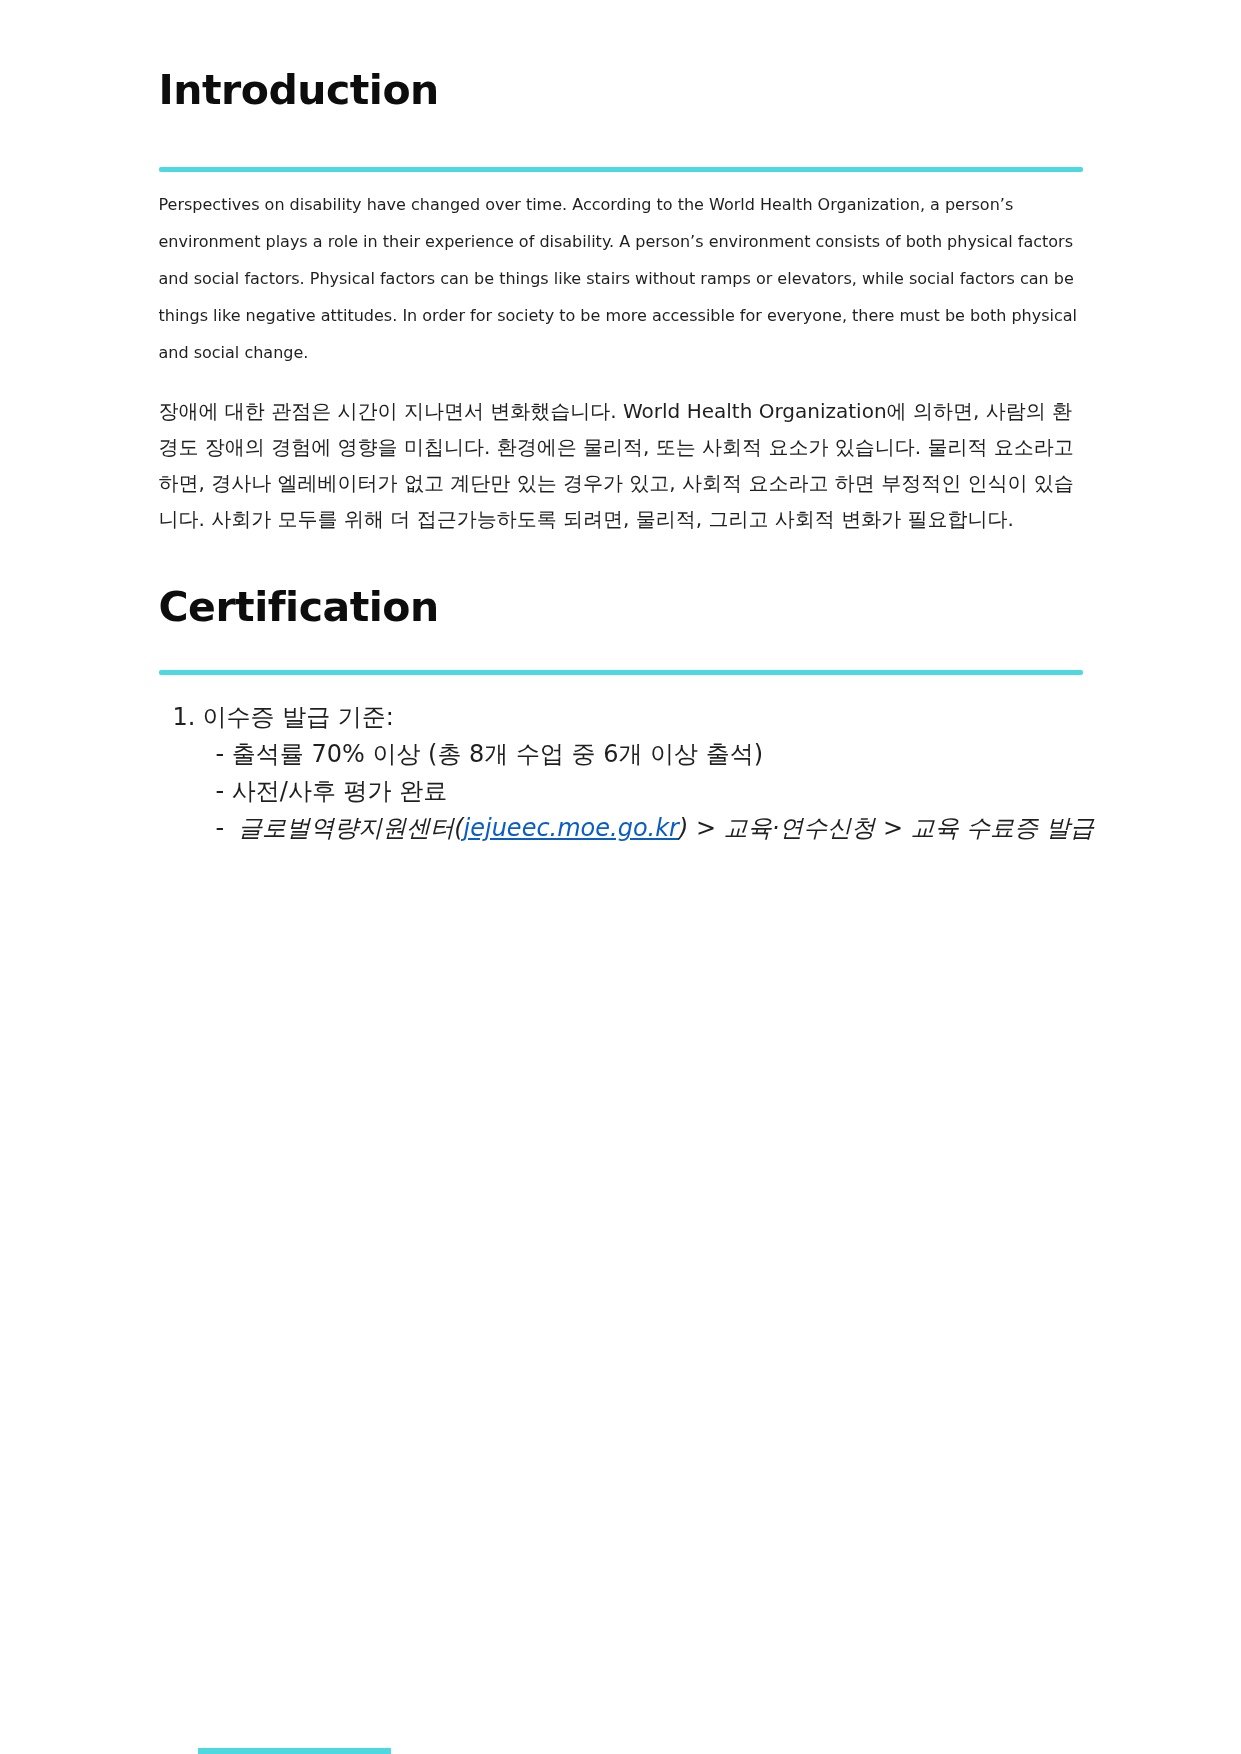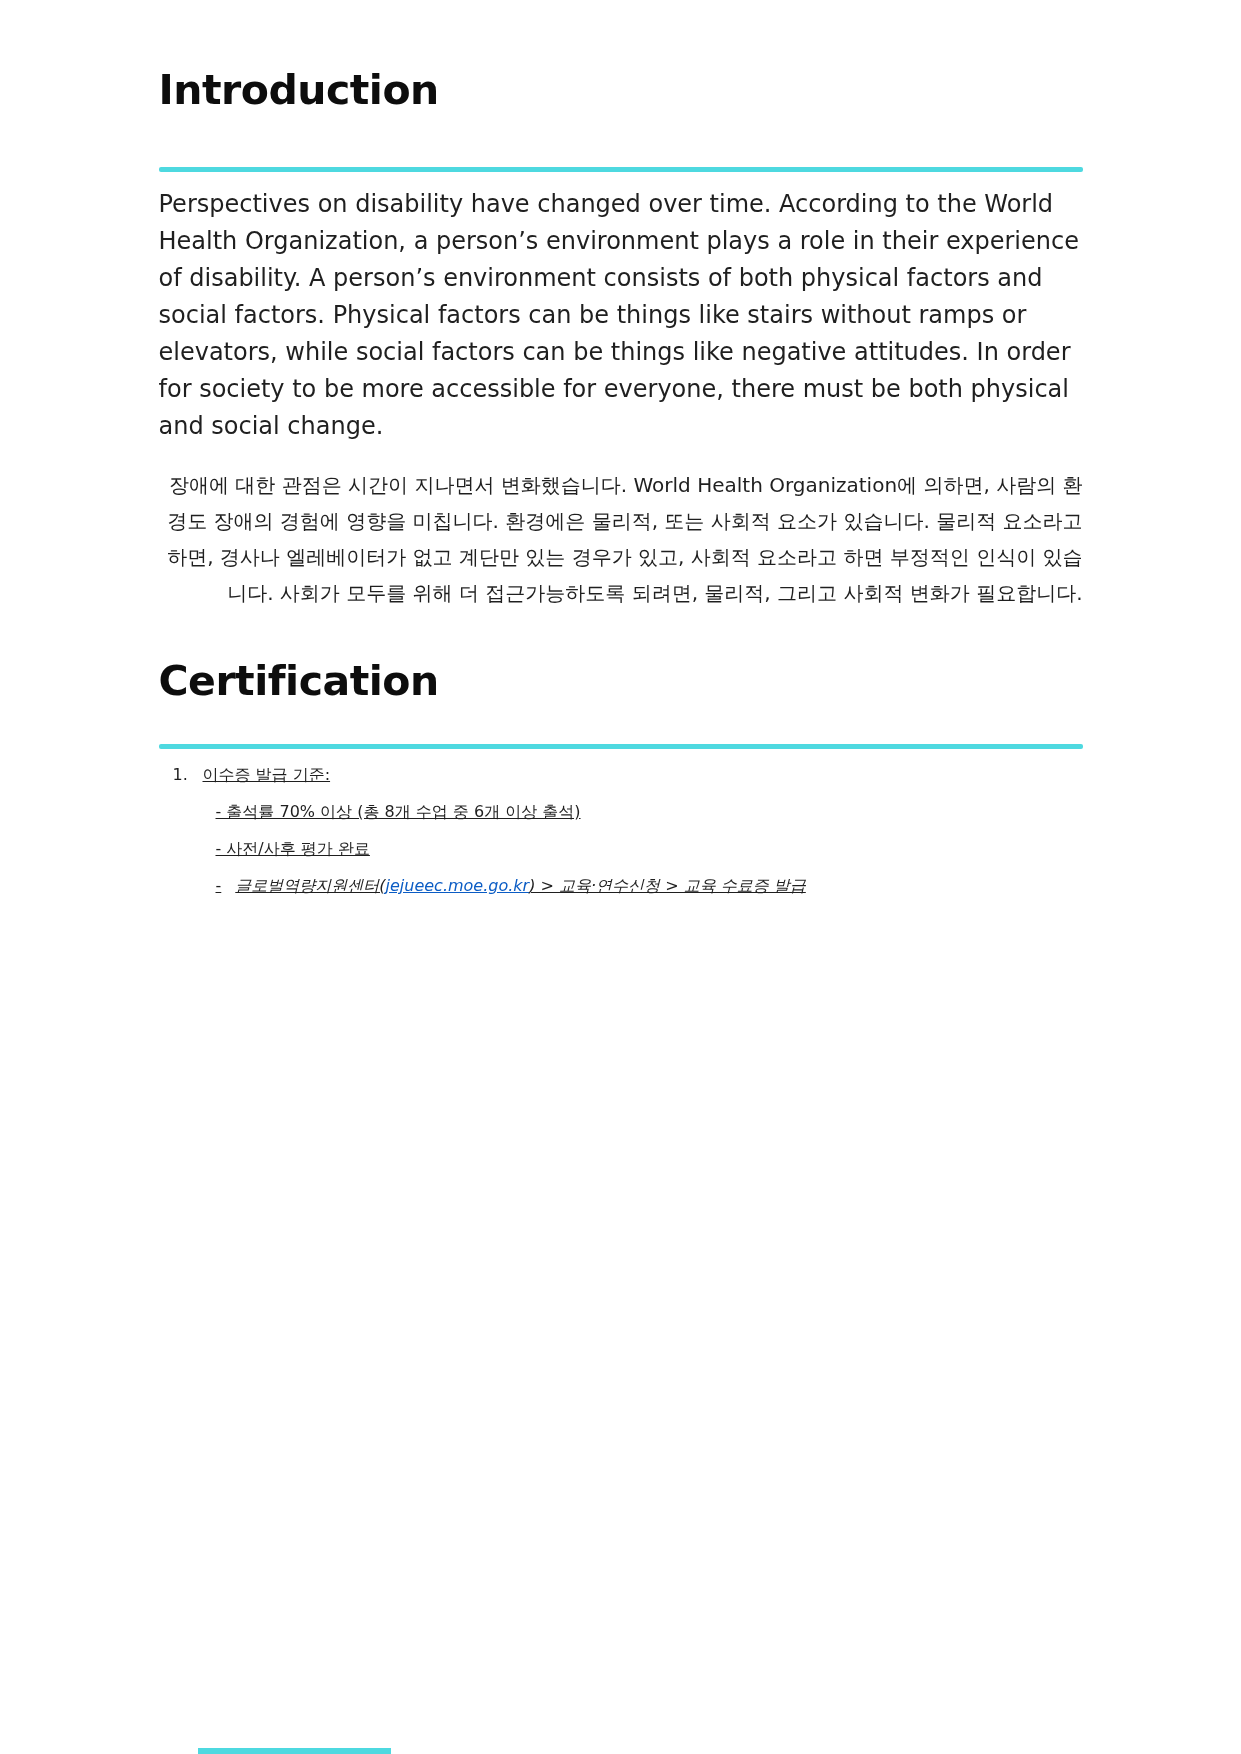--- a/index.html
+++ b/index.html
@@ -33,36 +33,34 @@
   h1.cert-heading  { margin-top: 46px; }
   .rule {
     height: 5px;
     background: var(--accent, #4ED9E0);
     border-radius: 2px;
     margin-top: 52px;
   }
   .rule.cert-rule { margin-top: 38px; }
   p.para-en {
     margin: 14px 0 0 0;
-    font-size: 24px;
+    font-size: 16px;
     line-height: 37px;
     color: #1f1f1f;
   }
   p.para-ko {
     margin: 22px 0 0 0;
     font-size: 20px;
     line-height: 36px;
     color: #1f1f1f;
-    text-align: right;
   }
   .cert-list {
-    margin-top: 7px;
-    font-size: 16px;
+    margin-top: 24px;
+    font-size: 24px;
     line-height: 37px;
-    text-decoration: underline;
   }
   .list-row { white-space: nowrap; }
   .list-row.main { padding-left: 14px; }
   .list-row.main .num {
     display: inline-block;
     min-width: 30px;
   }
   .list-row.sub { padding-left: 57px; }
   .italic-seg { font-style: italic; text-align: center; }
   .dash-gap { margin-right: 14px; }

